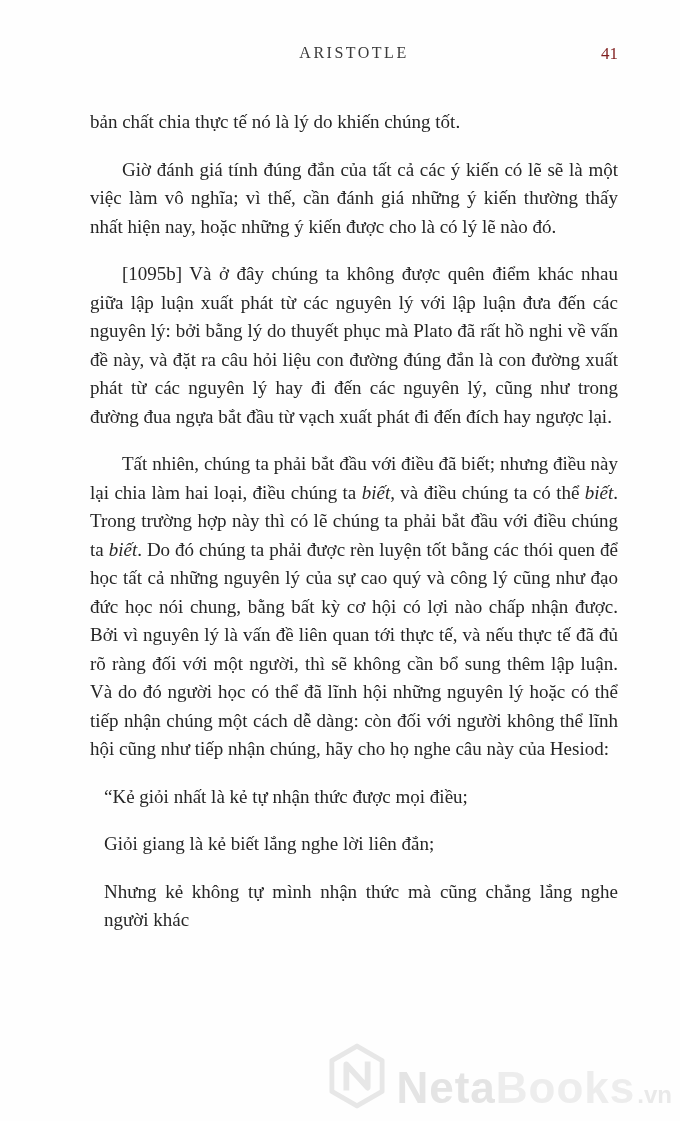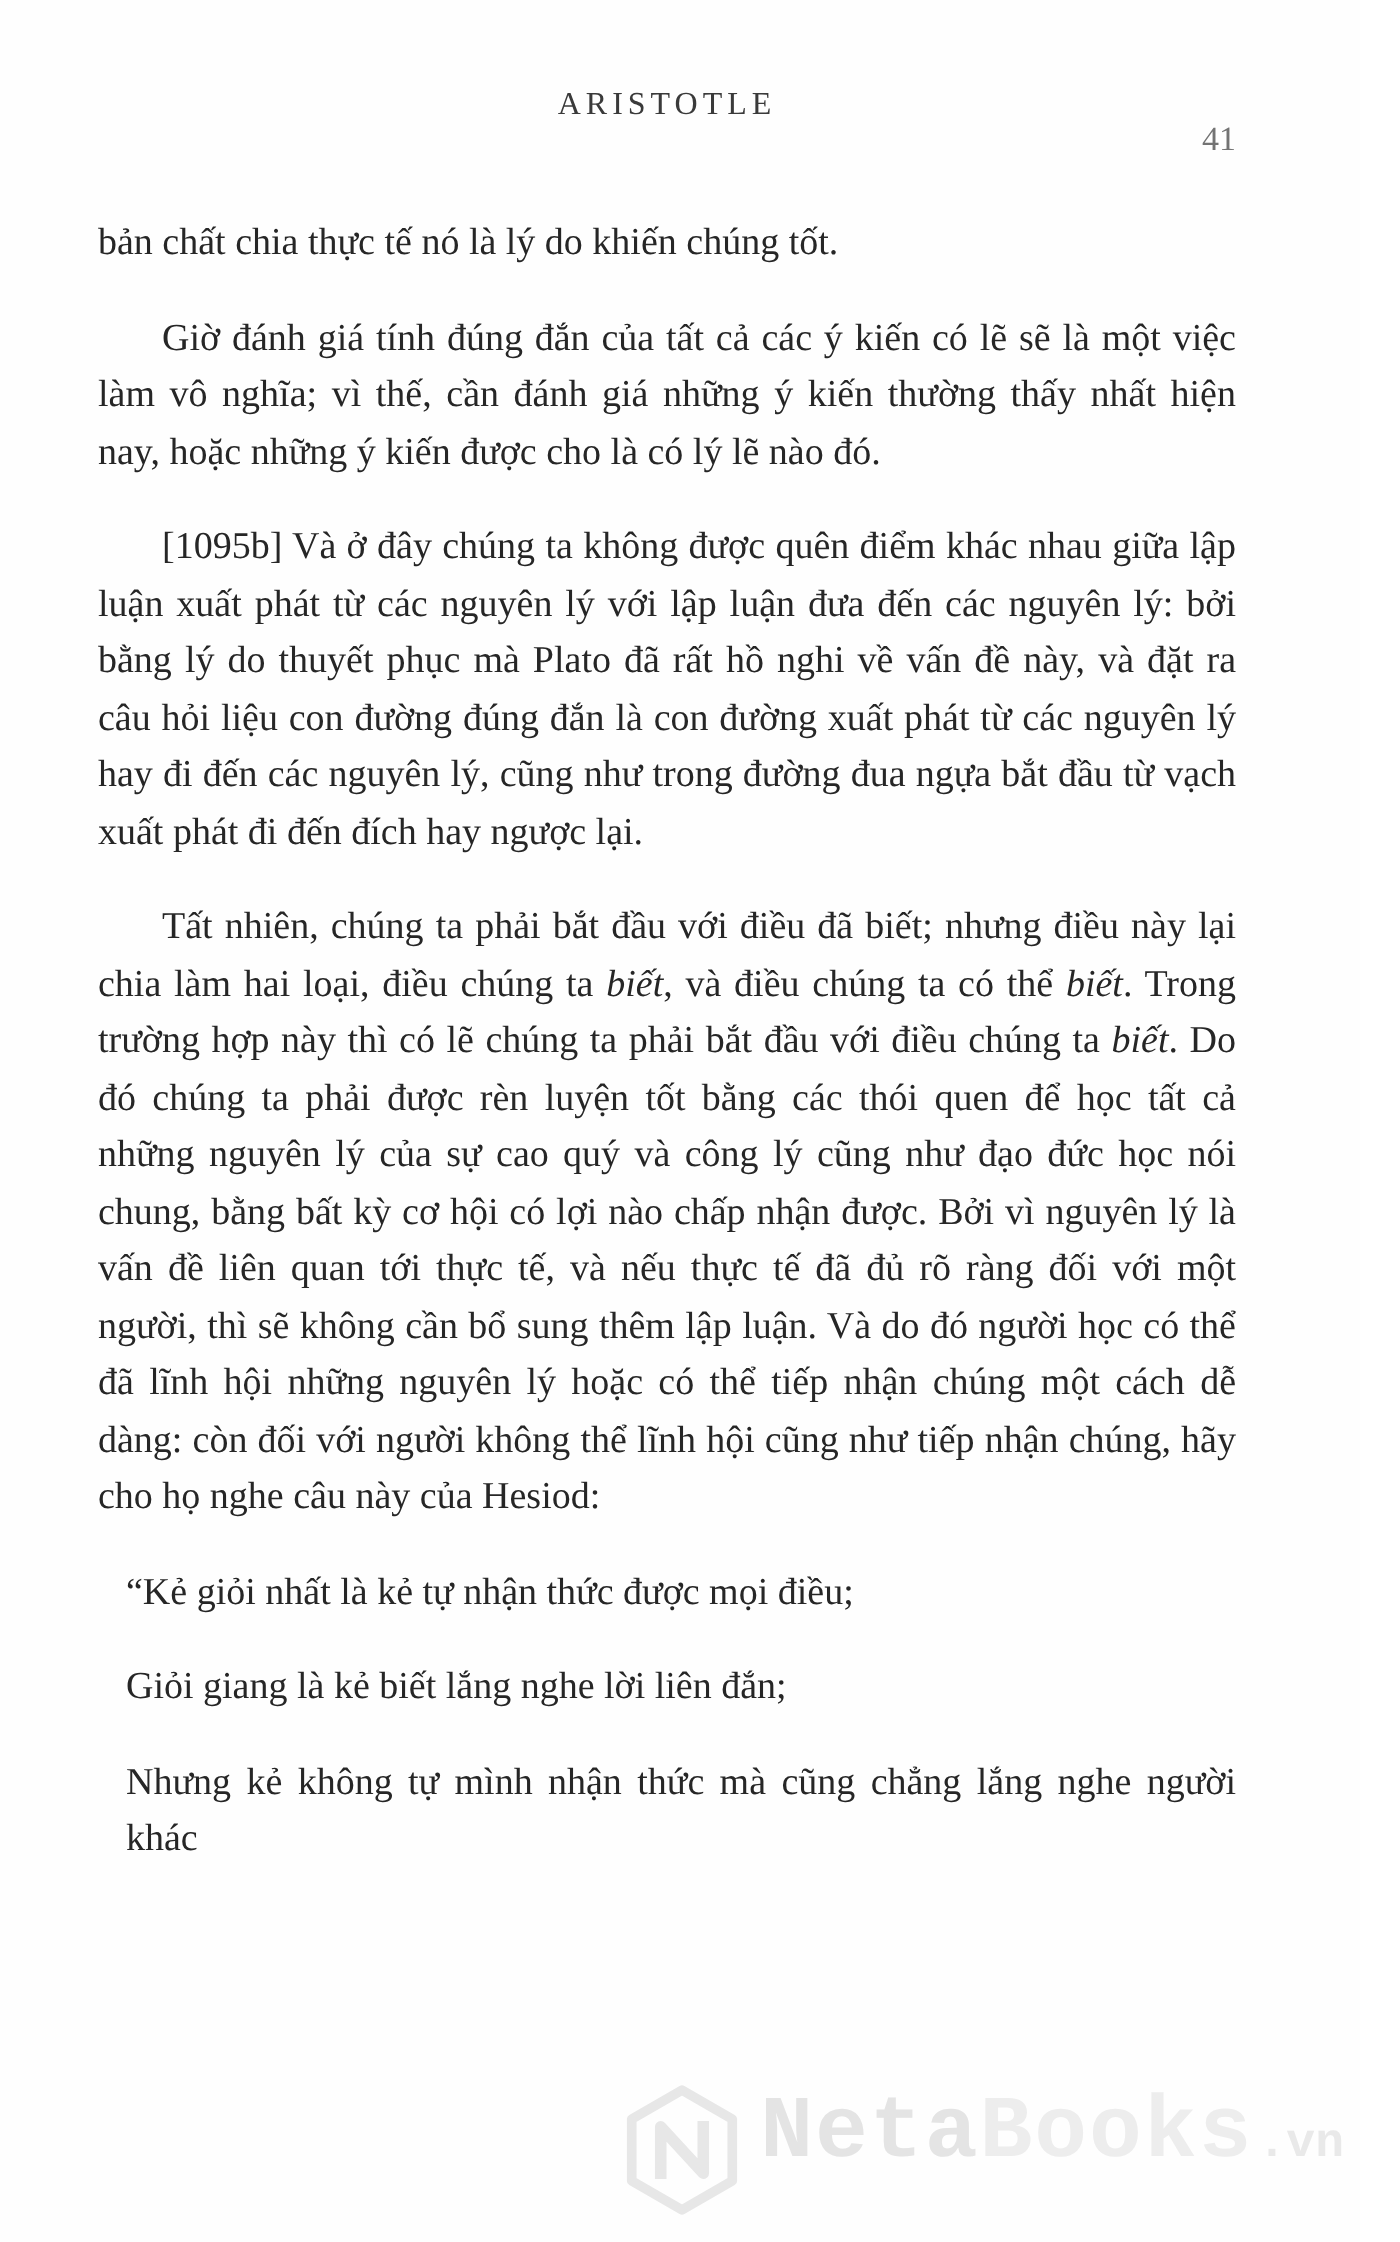--- a/index.html
+++ b/index.html
@@ -2,41 +2,41 @@
 <html><head>
 <meta charset="utf-8">
 <style>
   html, body { margin: 0; padding: 0; background: #ffffff; }
   .page {
     position: relative;
     width: 680px;
     height: 1121px;
     background: #fefefe;
     box-sizing: border-box;
-    padding: 44px 62px 0 49px;
+    padding: 44px 62px 0 90px;
     overflow: hidden;
     font-family: "Liberation Serif", "DejaVu Serif", serif;
     color: #262626;
   }
   .page-header {
     position: relative;
     height: 24px;
   }
   .running-title {
     text-align: center;
     font-size: 16px;
     letter-spacing: 2.5px;
     color: #3a3a3a;
   }
   .page-number {
     position: absolute;
     right: 0;
-    top: 16px;
+    top: 0;
     font-size: 17px;
-    color: #737373;
+    color: #7f1d1d;
   }
   .page-body {
     margin-top: 40px;
     font-size: 19px;
     line-height: 28.5px;
     text-align: justify;
   }
   .page-body p {
     margin: 0 0 19px 0;
   }
@@ -45,22 +45,22 @@
   .page-body p.quote {
     margin-left: 14px;
     text-indent: 0;
   }
   .page-body em { font-style: italic; }
   .watermark {
     position: absolute;
     right: 8px;
     bottom: 8px;
     display: flex;
-    align-items: flex-start;
-    font-family: Liberation Mono, monospace;
+    align-items: flex-end;
+    font-family: Liberation Sans, sans-serif;
     user-select: none;
   }
   .wm-logo { margin-right: 10px; }
   .wm-text { display: flex; align-items: baseline; }
   .wm-neta  { font-size: 44px; font-weight: 700; color: #e4e4e4; letter-spacing: 1px; }
   .wm-books { font-size: 44px; font-weight: 700; color: #ededed; letter-spacing: 1px; }
   .wm-vn    { font-size: 24px; font-weight: 700; color: #e9e9e9; margin-left: 2px; }
 </style>
 </head>
 <body>

